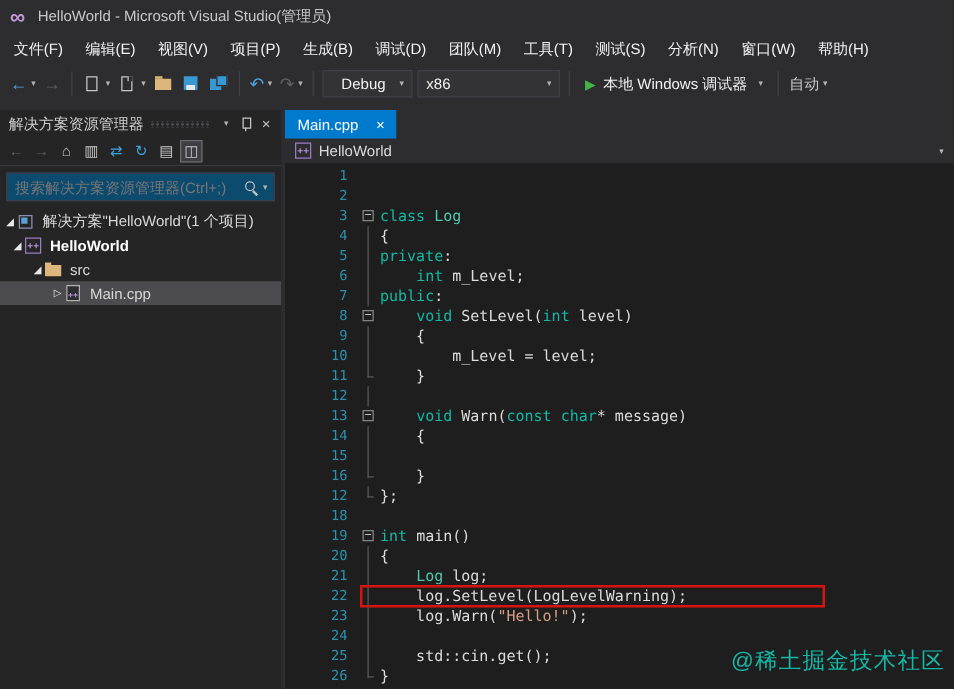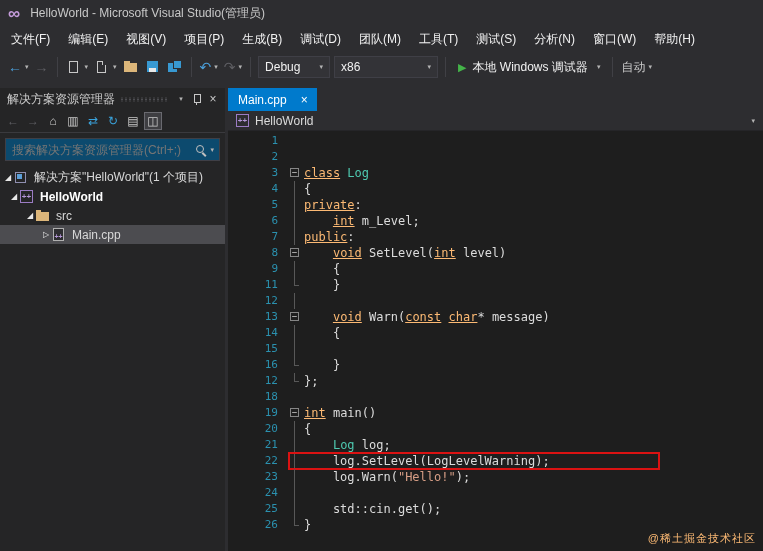--- a/index.html
+++ b/index.html
@@ -17,22 +17,22 @@
 
   
   .toolbar { height:30px; display:flex; align-items:center; padding:0 5px; }
   .tbtn { display:flex; align-items:center; height:22px; padding:0 3px; }
   .glyph { font-size:14px; line-height:1; }
   .blue { color:#4ba0dc; } .dim { color:#5f5f64; }
   .caret { font-size:7px; color:#b4b4b4; margin-left:3px; }
   .tsep { width:1px; height:20px; background:#404045; margin:0 5px; flex:none; }
   .combo { display:flex; align-items:center; height:22px; background:#333337; border:1px solid #3f3f46; padding:0 6px; margin:0 2px; color:#f1f1f1; }
   .combo-label { flex:1; }
-  .combo-debug { width:72px; }
-  .combo-platform { width:104px;justify-content:flex-end; }
+  .combo-debug { width:72px;text-align:center; }
+  .combo-platform { width:114px;justify-content:flex-end; }
   .run { display:flex; align-items:center; gap:6px; height:22px; padding:0 7px; color:#f1f1f1; }
   .play { color:#44b449; font-size:11px; }
   .micon { width:16px; height:16px; position:relative; display:inline-block; }
   .doc-shape { position:absolute; left:3px; top:2px; width:9px; height:12px; border:1px solid #c8c8c8; background:#2d2d30; }
   .doc-fold { position:absolute; left:8px; top:2px; width:4px; height:4px; background:#2d2d30; border-left:1px solid #c8c8c8; }
   .folder-shape { position:absolute; left:1px; top:4px; width:13px; height:9px; background:#dcb67a; }
   .folder-shape::before { content:""; position:absolute; left:0; top:-2px; width:6px; height:2px; background:#dcb67a; }
   .save-shape { position:absolute; left:2px; top:2px; width:11px; height:11px; background:#3899d2; }
   .save-shape::after { content:""; position:absolute; left:2px; bottom:0; width:7px; height:4px; background:#e8e8e8; }
   .saveall-a { position:absolute; left:1px; top:4px; width:9px; height:9px; background:#3899d2; }
@@ -84,24 +84,24 @@
   .bc-icon { width:13px; height:13px; position:relative; flex:none; }
   .nav-caret { margin-left:auto; }
   .code-wrap { flex:1; background:#1e1e1e; font-family:"DejaVu Sans Mono","Liberation Mono",monospace; font-size:12px; padding-top:2px; position:relative; overflow:hidden; }
   .code-line { display:flex; height:16px; line-height:16px; white-space:pre; position:relative; }
   .ln { width:58px; flex:none; text-align:right; padding-right:8px; color:#2b91af; font-size:11px; }
   .fold { width:18px; flex:none; position:relative; }
   .fline { position:absolute; left:8px; top:0; height:16px; width:1px; background:#585858; }
   .fend { position:absolute; left:8px; top:0; width:5px; height:9px; border-left:1px solid #585858; border-bottom:1px solid #585858; }
   .fbox { position:absolute; left:4px; top:3px; width:9px; height:9px; border:1px solid #858585; background:#1e1e1e; color:#d0d0d0; font-size:9px; line-height:7px; text-align:center; }
   .ltxt { color:#dcdcdc; }
-  .tok-kw { color:#fdba74;text-decoration:underline; } .tok-ty { color:#4ec9b0; } .tok-str { color:#d69d85; } .tok-pp { color:#9b9b9b; } .tok-pl { color:#dcdcdc; }
+  .tok-kw { color:#14b8a6; } .tok-ty { color:#4ec9b0; } .tok-str { color:#d69d85; } .tok-pp { color:#9b9b9b; } .tok-pl { color:#dcdcdc; }
   .redbox { position:absolute; left:60px; top:-1px; width:372px; height:18px; border:2px solid #da1212; pointer-events:none; }
 
-  .watermark { position:absolute; right:7px; bottom:5px; font-size:11px; color:#fdba74; letter-spacing:1px; }
+  .watermark { position:absolute; right:7px; bottom:11px; font-size:18px; color:#14b8a6; letter-spacing:1px; }
 </style>
 </head>
 <body>
 
 <div class="titlebar">
   <span class="vs-logo">∞</span>
   <span class="title-text">HelloWorld - Microsoft Visual Studio(管理员)</span>
 </div>
 
 <div class="menubar">
@@ -295,20 +295,21 @@
     <div class="code-wrap" id="code-lines">
         <div class="code-line"><span class="ln">1</span><span class="fold"></span></div>
         <div class="code-line"><span class="ln">2</span><span class="fold"></span><span class="ltxt"></span></div>
         <div class="code-line"><span class="ln">3</span><span class="fold"><span class="fbox">−</span></span><span class="ltxt"><span class="tok-kw">class</span><span class="tok-pl"> </span><span class="tok-ty">Log</span></span></div>
         <div class="code-line"><span class="ln">4</span><span class="fold"><span class="fline"></span></span><span class="ltxt"><span class="tok-pl">{</span></span></div>
         <div class="code-line"><span class="ln">5</span><span class="fold"><span class="fline"></span></span><span class="ltxt"><span class="tok-kw">private</span><span class="tok-pl">:</span></span></div>
         <div class="code-line"><span class="ln">6</span><span class="fold"><span class="fline"></span></span><span class="ltxt"><span class="tok-pl">    </span><span class="tok-kw">int</span><span class="tok-pl"> m_Level;</span></span></div>
         <div class="code-line"><span class="ln">7</span><span class="fold"><span class="fline"></span></span><span class="ltxt"><span class="tok-kw">public</span><span class="tok-pl">:</span></span></div>
         <div class="code-line"><span class="ln">8</span><span class="fold"><span class="fbox">−</span></span><span class="ltxt"><span class="tok-pl">    </span><span class="tok-kw">void</span><span class="tok-pl"> SetLevel(</span><span class="tok-kw">int</span><span class="tok-pl"> level)</span></span></div>
         <div class="code-line"><span class="ln">9</span><span class="fold"><span class="fline"></span></span><span class="ltxt"><span class="tok-pl">    {</span></span></div>
+        <div class="code-line"><span class="ln">10</span><span class="fold"><span class="fline"></span></span><span class="ltxt"><span class="tok-pl">        m_Level = level;</span></span></div>
         <div class="code-line"><span class="ln">11</span><span class="fold"><span class="fend"></span></span><span class="ltxt"><span class="tok-pl">    }</span></span></div>
         <div class="code-line"><span class="ln">12</span><span class="fold"><span class="fline"></span></span><span class="ltxt"></span></div>
         <div class="code-line"><span class="ln">13</span><span class="fold"><span class="fbox">−</span></span><span class="ltxt"><span class="tok-pl">    </span><span class="tok-kw">void</span><span class="tok-pl"> Warn(</span><span class="tok-kw">const</span><span class="tok-pl"> </span><span class="tok-kw">char</span><span class="tok-pl">* message)</span></span></div>
         <div class="code-line"><span class="ln">14</span><span class="fold"><span class="fline"></span></span><span class="ltxt"><span class="tok-pl">    {</span></span></div>
         <div class="code-line"><span class="ln">15</span><span class="fold"><span class="fline"></span></span><span class="ltxt"></span></div>
         <div class="code-line"><span class="ln">16</span><span class="fold"><span class="fend"></span></span><span class="ltxt"><span class="tok-pl">    }</span></span></div>
         <div class="code-line"><span class="ln">12</span><span class="fold"><span class="fend"></span></span><span class="ltxt"><span class="tok-pl">};</span></span></div>
         <div class="code-line"><span class="ln">18</span><span class="fold"></span><span class="ltxt"></span></div>
         <div class="code-line"><span class="ln">19</span><span class="fold"><span class="fbox">−</span></span><span class="ltxt"><span class="tok-kw">int</span><span class="tok-pl"> main()</span></span></div>
         <div class="code-line"><span class="ln">20</span><span class="fold"><span class="fline"></span></span><span class="ltxt"><span class="tok-pl">{</span></span></div>

